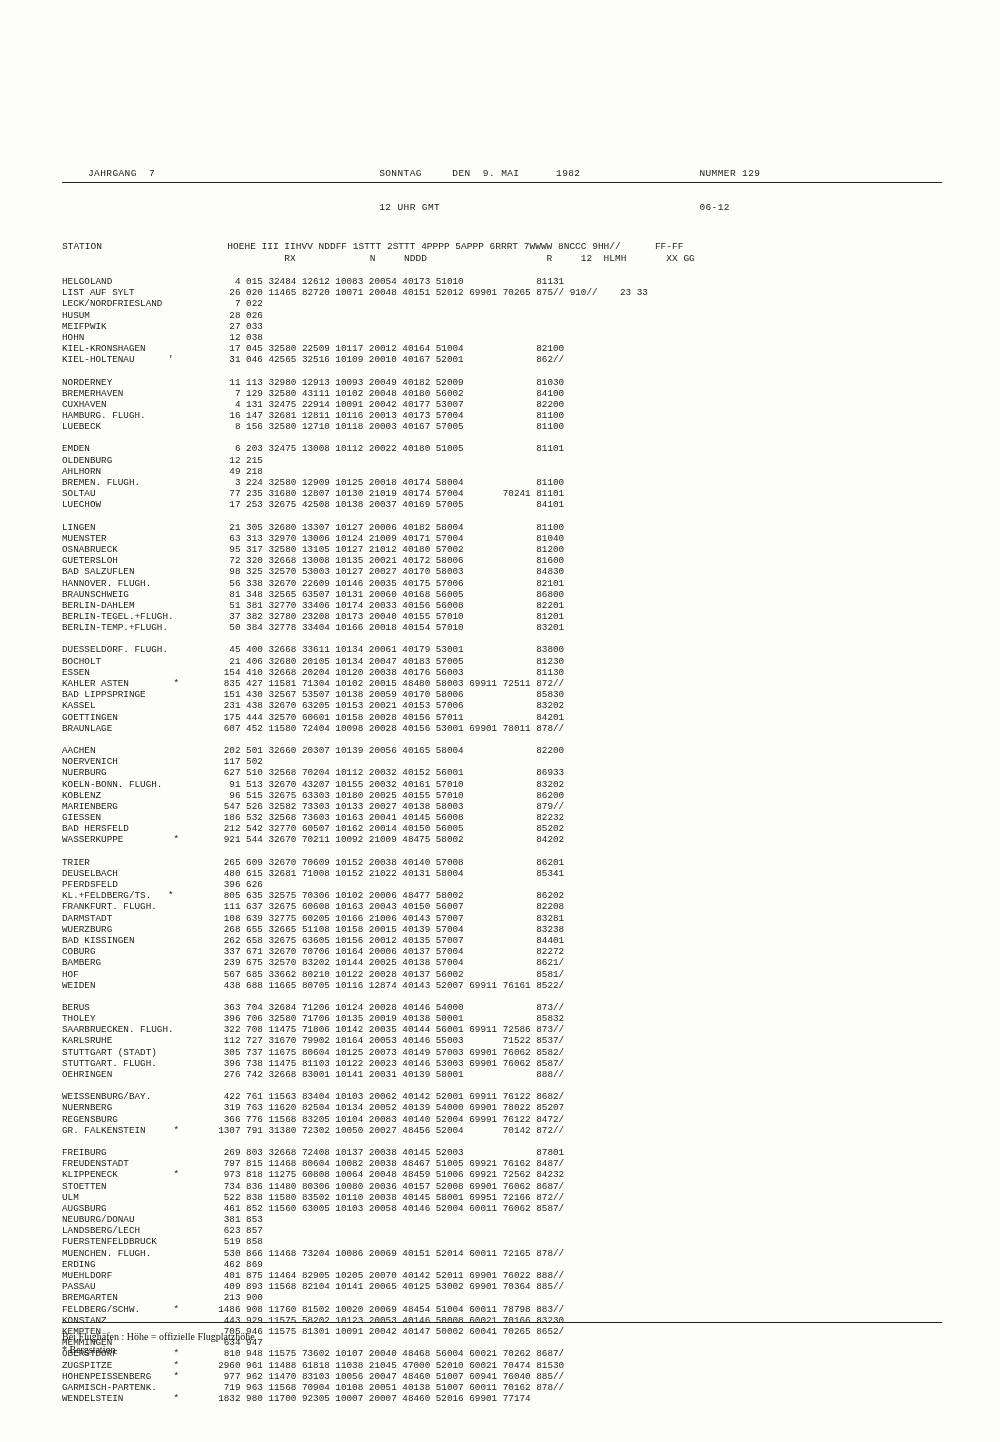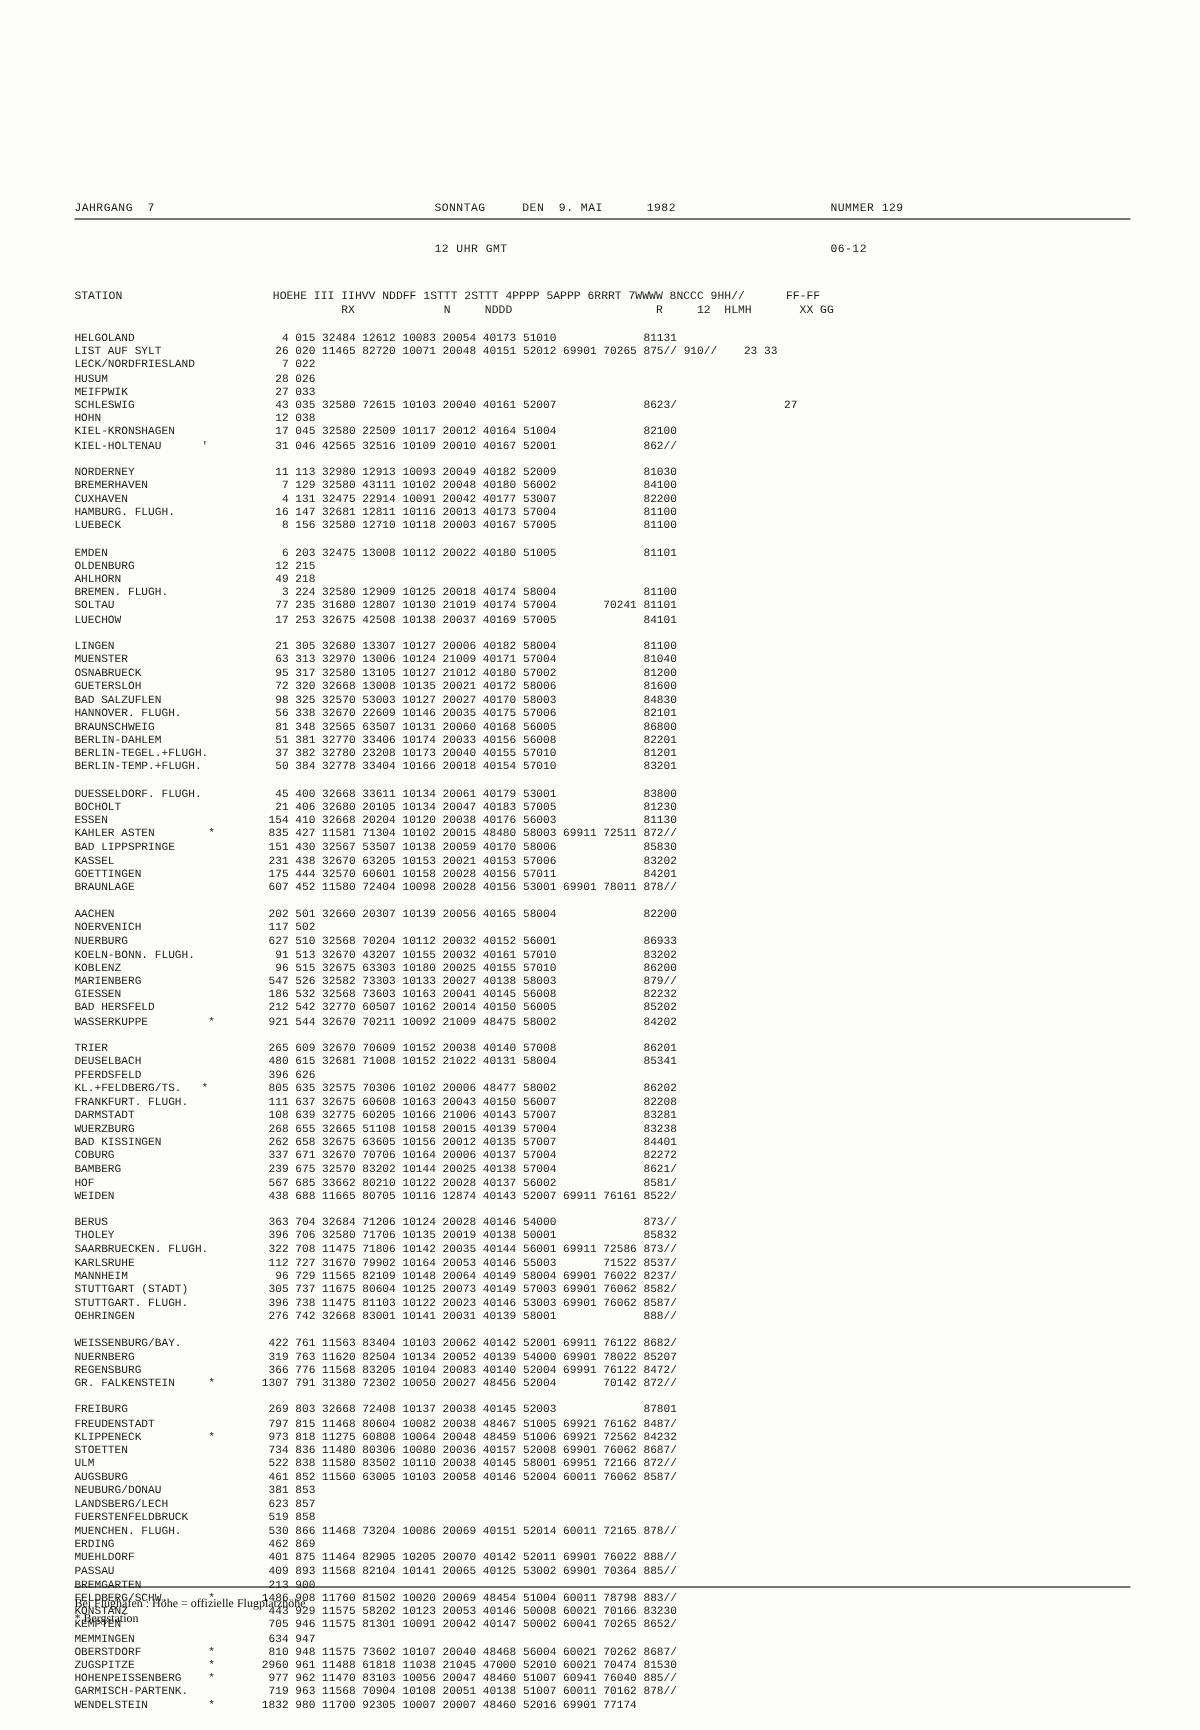--- a/index.html
+++ b/index.html
@@ -29,20 +29,21 @@
     width: 880px;
   }
 
   
   .hdr-line {
     display: flex;
     font-size: 9.5px;
     letter-spacing: 0.4px;
     line-height: 12px;
     white-space: pre;
+    margin-left: 26px;
   }
   .hdr-left { width: 300px; }
   .hdr-mid  { width: 330px; }
   .hdr-right{ width: 250px; }
 
   
   .colhdr {
     font-size: 9.5px;
     line-height: 12px;
     white-space: pre;
@@ -112,21 +113,20 @@
 
     <div class="colhdr">STATION                      HOEHE III IIHVV NDDFF 1STTT 2STTT 4PPPP 5APPP 6RRRT 7WWWW 8NCCC 9HH//      FF-FF</div>
     <div class="colhdr" style="margin-top:0">                                       RX             N     NDDD                     R     12  HLMH       XX GG</div>
 
     <div class="block">
       <div class="row">HELGOLAND                      4 015 32484 12612 10083 20054 40173 51010             81131</div>
       <div class="row">LIST AUF SYLT                 26 020 11465 82720 10071 20048 40151 52012 69901 70265 875// 910//    23 33</div>
       <div class="row">LECK/NORDFRIESLAND             7 022</div>
       <div class="row">HUSUM                         28 026</div>
       <div class="row">MEIFPWIK                      27 033</div>
-      <div class="row">SCHLESWIG                     43 035 32580 72615 10103 20040 40161 52007             8623/                27</div>
       <div class="row">HOHN                          12 038</div>
       <div class="row">KIEL-KRONSHAGEN               17 045 32580 22509 10117 20012 40164 51004             82100</div>
       <div class="row">KIEL-HOLTENAU      '          31 046 42565 32516 10109 20010 40167 52001             862//</div>
     </div>
 
     <div class="block">
       <div class="row">NORDERNEY                     11 113 32980 12913 10093 20049 40182 52009             81030</div>
       <div class="row">BREMERHAVEN                    7 129 32580 43111 10102 20048 40180 56002             84100</div>
       <div class="row">CUXHAVEN                       4 131 32475 22914 10091 20042 40177 53007             82200</div>
       <div class="row">HAMBURG. FLUGH.               16 147 32681 12811 10116 20013 40173 57004             81100</div>
@@ -191,21 +191,20 @@
       <div class="row">BAMBERG                      239 675 32570 83202 10144 20025 40138 57004             8621/</div>
       <div class="row">HOF                          567 685 33662 80210 10122 20028 40137 56002             8581/</div>
       <div class="row">WEIDEN                       438 688 11665 80705 10116 12874 40143 52007 69911 76161 8522/</div>
     </div>
 
     <div class="block">
       <div class="row">BERUS                        363 704 32684 71206 10124 20028 40146 54000             873//</div>
       <div class="row">THOLEY                       396 706 32580 71706 10135 20019 40138 50001             85832</div>
       <div class="row">SAARBRUECKEN. FLUGH.         322 708 11475 71806 10142 20035 40144 56001 69911 72586 873//</div>
       <div class="row">KARLSRUHE                    112 727 31670 79902 10164 20053 40146 55003       71522 8537/</div>
-      <div class="row">MANNHEIM                      96 729 11565 82109 10148 20064 40149 58004 69901 76022 8237/</div>
       <div class="row">STUTTGART (STADT)            305 737 11675 80604 10125 20073 40149 57003 69901 76062 8582/</div>
       <div class="row">STUTTGART. FLUGH.            396 738 11475 81103 10122 20023 40146 53003 69901 76062 8587/</div>
       <div class="row">OEHRINGEN                    276 742 32668 83001 10141 20031 40139 58001             888//</div>
     </div>
 
     <div class="block">
       <div class="row">WEISSENBURG/BAY.             422 761 11563 83404 10103 20062 40142 52001 69911 76122 8682/</div>
       <div class="row">NUERNBERG                    319 763 11620 82504 10134 20052 40139 54000 69901 78022 85207</div>
       <div class="row">REGENSBURG                   366 776 11568 83205 10104 20083 40140 52004 69991 76122 8472/</div>
       <div class="row">GR. FALKENSTEIN     *       1307 791 31380 72302 10050 20027 48456 52004       70142 872//</div>

